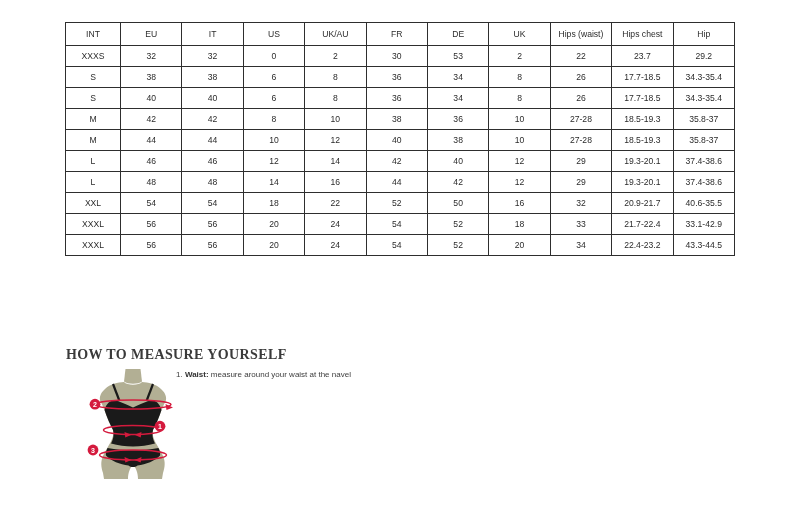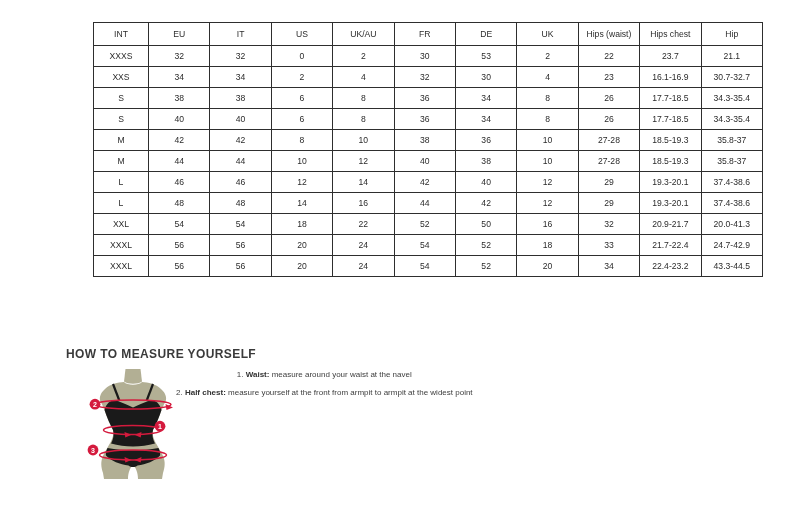--- a/index.html
+++ b/index.html
@@ -13,43 +13,43 @@
   html,body{margin:0;padding:0;}
   body{
     width:798px;height:519px;position:relative;overflow:hidden;
     background:#ffffff;
     font-family:"Liberation Sans",sans-serif;
     color:var(--text);
   }
   
   table.size-table{
     position:absolute;left:65px;top:22px;width:670px;
-    border-collapse:collapse;table-layout:fixed;margin-left:28px;
+    border-collapse:collapse;table-layout:fixed;
   }
   col.c-int{width:55px;}
   .size-table th,.size-table td{
     border:1px solid var(--table-border);
     text-align:center;vertical-align:middle;
     font-size:8.6px;font-weight:400;color:var(--text);
     padding:0;overflow:hidden;white-space:nowrap;
   }
   .size-table th{height:23px;}
   .size-table td{height:21px;}
   
   .measure-heading{
     position:absolute;left:66px;top:347px;
-    font-size:12px;font-weight:bold;letter-spacing:.4px;color:#3a3a3a;
+    font-size:14px;font-weight:bold;letter-spacing:.4px;color:#3a3a3a;font-family:Liberation Serif, serif;
   }
   .figure{
     position:absolute;left:80px;top:368px;width:110px;height:115px;
   }
   .instructions{
     position:absolute;left:176px;top:370px;
     margin:0;padding:0;list-style:none;
-    font-size:8px;color:#3d3d3d;text-align:center;
+    font-size:8px;color:#3d3d3d;
   }
   .instructions li{height:18.4px;line-height:10px;white-space:nowrap;}
   .instructions b{color:#333;}
   
   .body-fill{fill:var(--mannequin);}
   .suit-fill{fill:var(--suit-black);}
   .strap{stroke:var(--suit-black);stroke-width:2.2;fill:none;}
   .red-line{stroke:var(--accent-red);stroke-width:1.5;fill:none;}
   .red-fill{fill:var(--accent-red);}
   .badge-num{
@@ -94,34 +94,21 @@
         <td>XXXS</td>
         <td>32</td>
         <td>32</td>
         <td>0</td>
         <td>2</td>
         <td>30</td>
         <td>53</td>
         <td>2</td>
         <td>22</td>
         <td>23.7</td>
-        <td>21.1</td>
-      </tr>
-      <tr>
-        <td>XXS</td>
-        <td>34</td>
-        <td>34</td>
-        <td>2</td>
-        <td>4</td>
-        <td>32</td>
-        <td>30</td>
-        <td>4</td>
-        <td>23</td>
-        <td>16.1-16.9</td>
-        <td>30.7-32.7</td>
+        <td>29.2</td>
       </tr>
       <tr>
         <td>S</td>
         <td>38</td>
         <td>38</td>
         <td>6</td>
         <td>8</td>
         <td>36</td>
         <td>34</td>
         <td>8</td>
@@ -198,34 +185,34 @@
         <td>XXL</td>
         <td>54</td>
         <td>54</td>
         <td>18</td>
         <td>22</td>
         <td>52</td>
         <td>50</td>
         <td>16</td>
         <td>32</td>
         <td>20.9-21.7</td>
-        <td>20.0-41.3</td>
+        <td>40.6-35.5</td>
       </tr>
       <tr>
         <td>XXXL</td>
         <td>56</td>
         <td>56</td>
         <td>20</td>
         <td>24</td>
         <td>54</td>
         <td>52</td>
         <td>18</td>
         <td>33</td>
         <td>21.7-22.4</td>
-        <td>24.7-42.9</td>
+        <td>33.1-42.9</td>
       </tr>
       <tr>
         <td>XXXL</td>
         <td>56</td>
         <td>56</td>
         <td>20</td>
         <td>24</td>
         <td>54</td>
         <td>52</td>
         <td>20</td>
@@ -282,14 +269,13 @@
     </g>
     <g>
       <circle class="red-fill" cx="13" cy="82" r="5.4"></circle>
       <text class="badge-num" x="13" y="84.6">3</text>
     </g>
   </g>
 </svg>
 
 <ol class="instructions">
     <li><span>1. </span><b>Waist:</b><span> measure around your waist at the navel</span></li>
-    <li><span>2. </span><b>Half chest:</b><span> measure yourself at the front from armpit to armpit at the widest point</span></li>
   </ol>
 
 </body></html>

